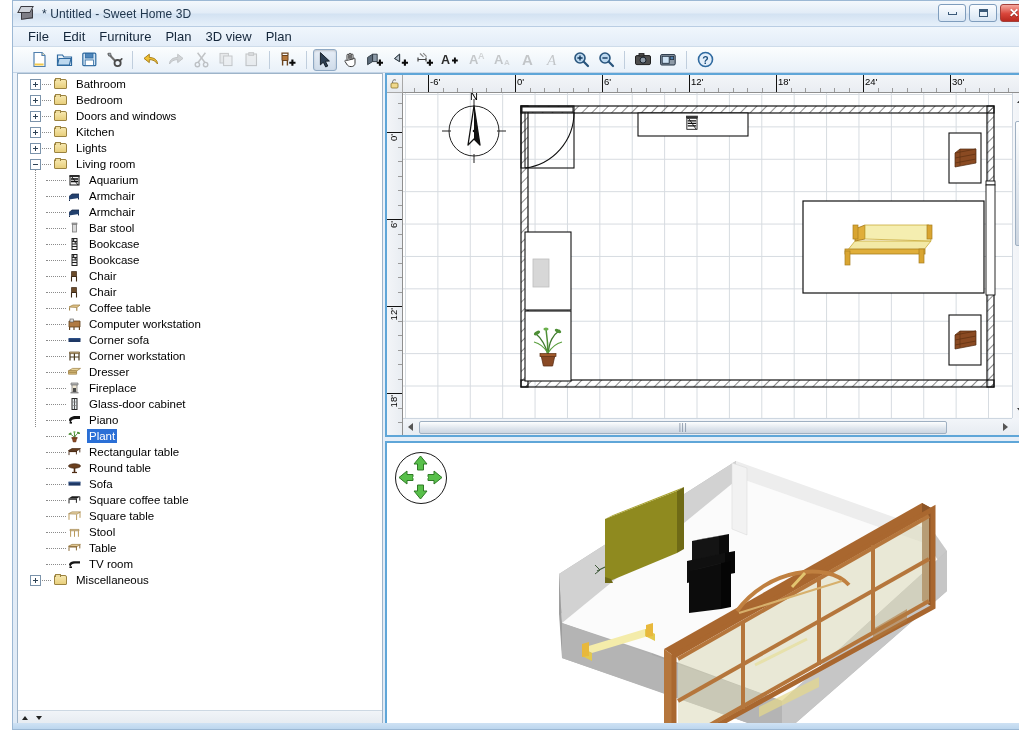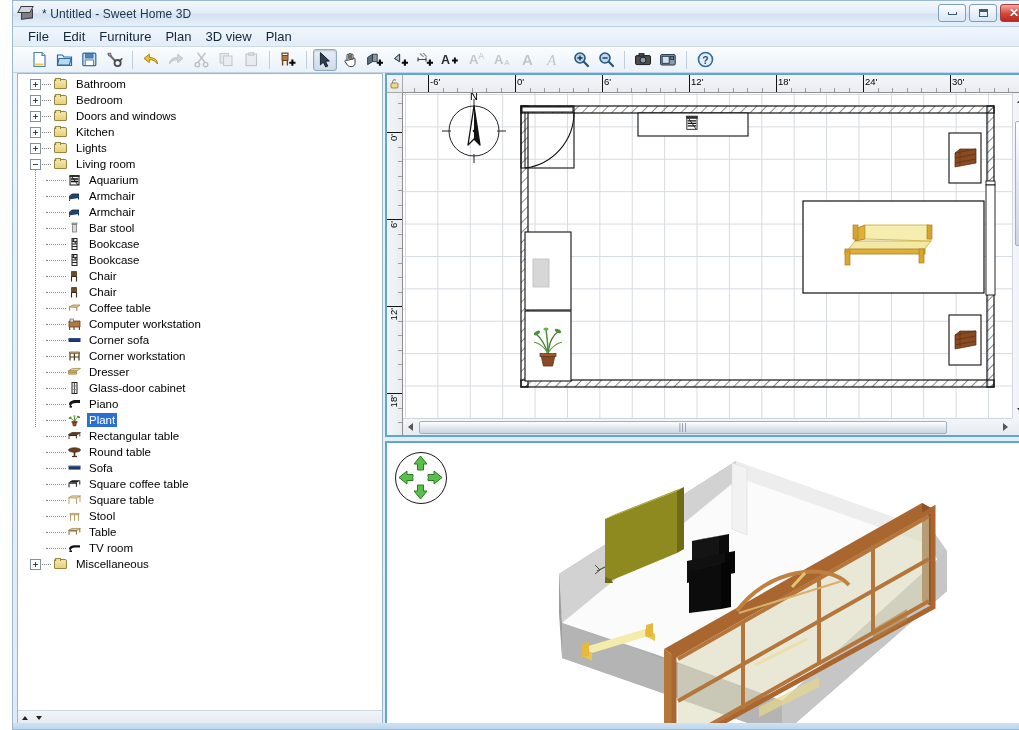--- a/index.html
+++ b/index.html
@@ -685,20 +685,32 @@
           <div class="tree-row">
             <div class="leafdots"></div>
             <div class="ic">
               <svg width="15" height="14" viewBox="0 0 15 14">
                 <path d="M1.5 5.8 L5.5 3.4 L13.5 3.4 L9.6 6 Z" fill="#e8d49a" stroke="#9a7a3c" stroke-width=".7"></path>
                 <path d="M1.5 5.8h8.1v3.4H1.5z" fill="#d9bf7f" stroke="#9a7a3c" stroke-width=".7"></path>
                 <path d="M1.5 7.4h8.1" stroke="#9a7a3c" stroke-width=".7"></path>
               </svg>
             </div>
             <div class="lbl">Dresser</div>
+          </div>
+          <div class="tree-row">
+            <div class="leafdots"></div>
+            <div class="ic">
+              <svg width="15" height="14" viewBox="0 0 15 14">
+                <path d="M4 2h7v2H4z" fill="#c8c8c8" stroke="#6f6f6f" stroke-width=".7"></path>
+                <path d="M5 4h5v7H5z" fill="#efe7d5" stroke="#6f6f6f" stroke-width=".7"></path>
+                <path d="M6 7h3v4H6z" fill="#4a4a4a"></path>
+                <path d="M3.5 11h8v1.4h-8z" fill="#8a8a8a"></path>
+              </svg>
+            </div>
+            <div class="lbl">Fireplace</div>
           </div>
           <div class="tree-row">
             <div class="leafdots"></div>
             <div class="ic">
               <svg width="15" height="14" viewBox="0 0 15 14">
                 <rect x="5" y="1.5" width="5" height="11" fill="#e6ecef" stroke="#2a2a2a" stroke-width="1"></rect>
                 <path d="M7.5 1.5v11" stroke="#2a2a2a" stroke-width=".8"></path>
                 <path d="M5 5h5M5 8.5h5" stroke="#7d7d7d" stroke-width=".7"></path>
               </svg>
             </div>

